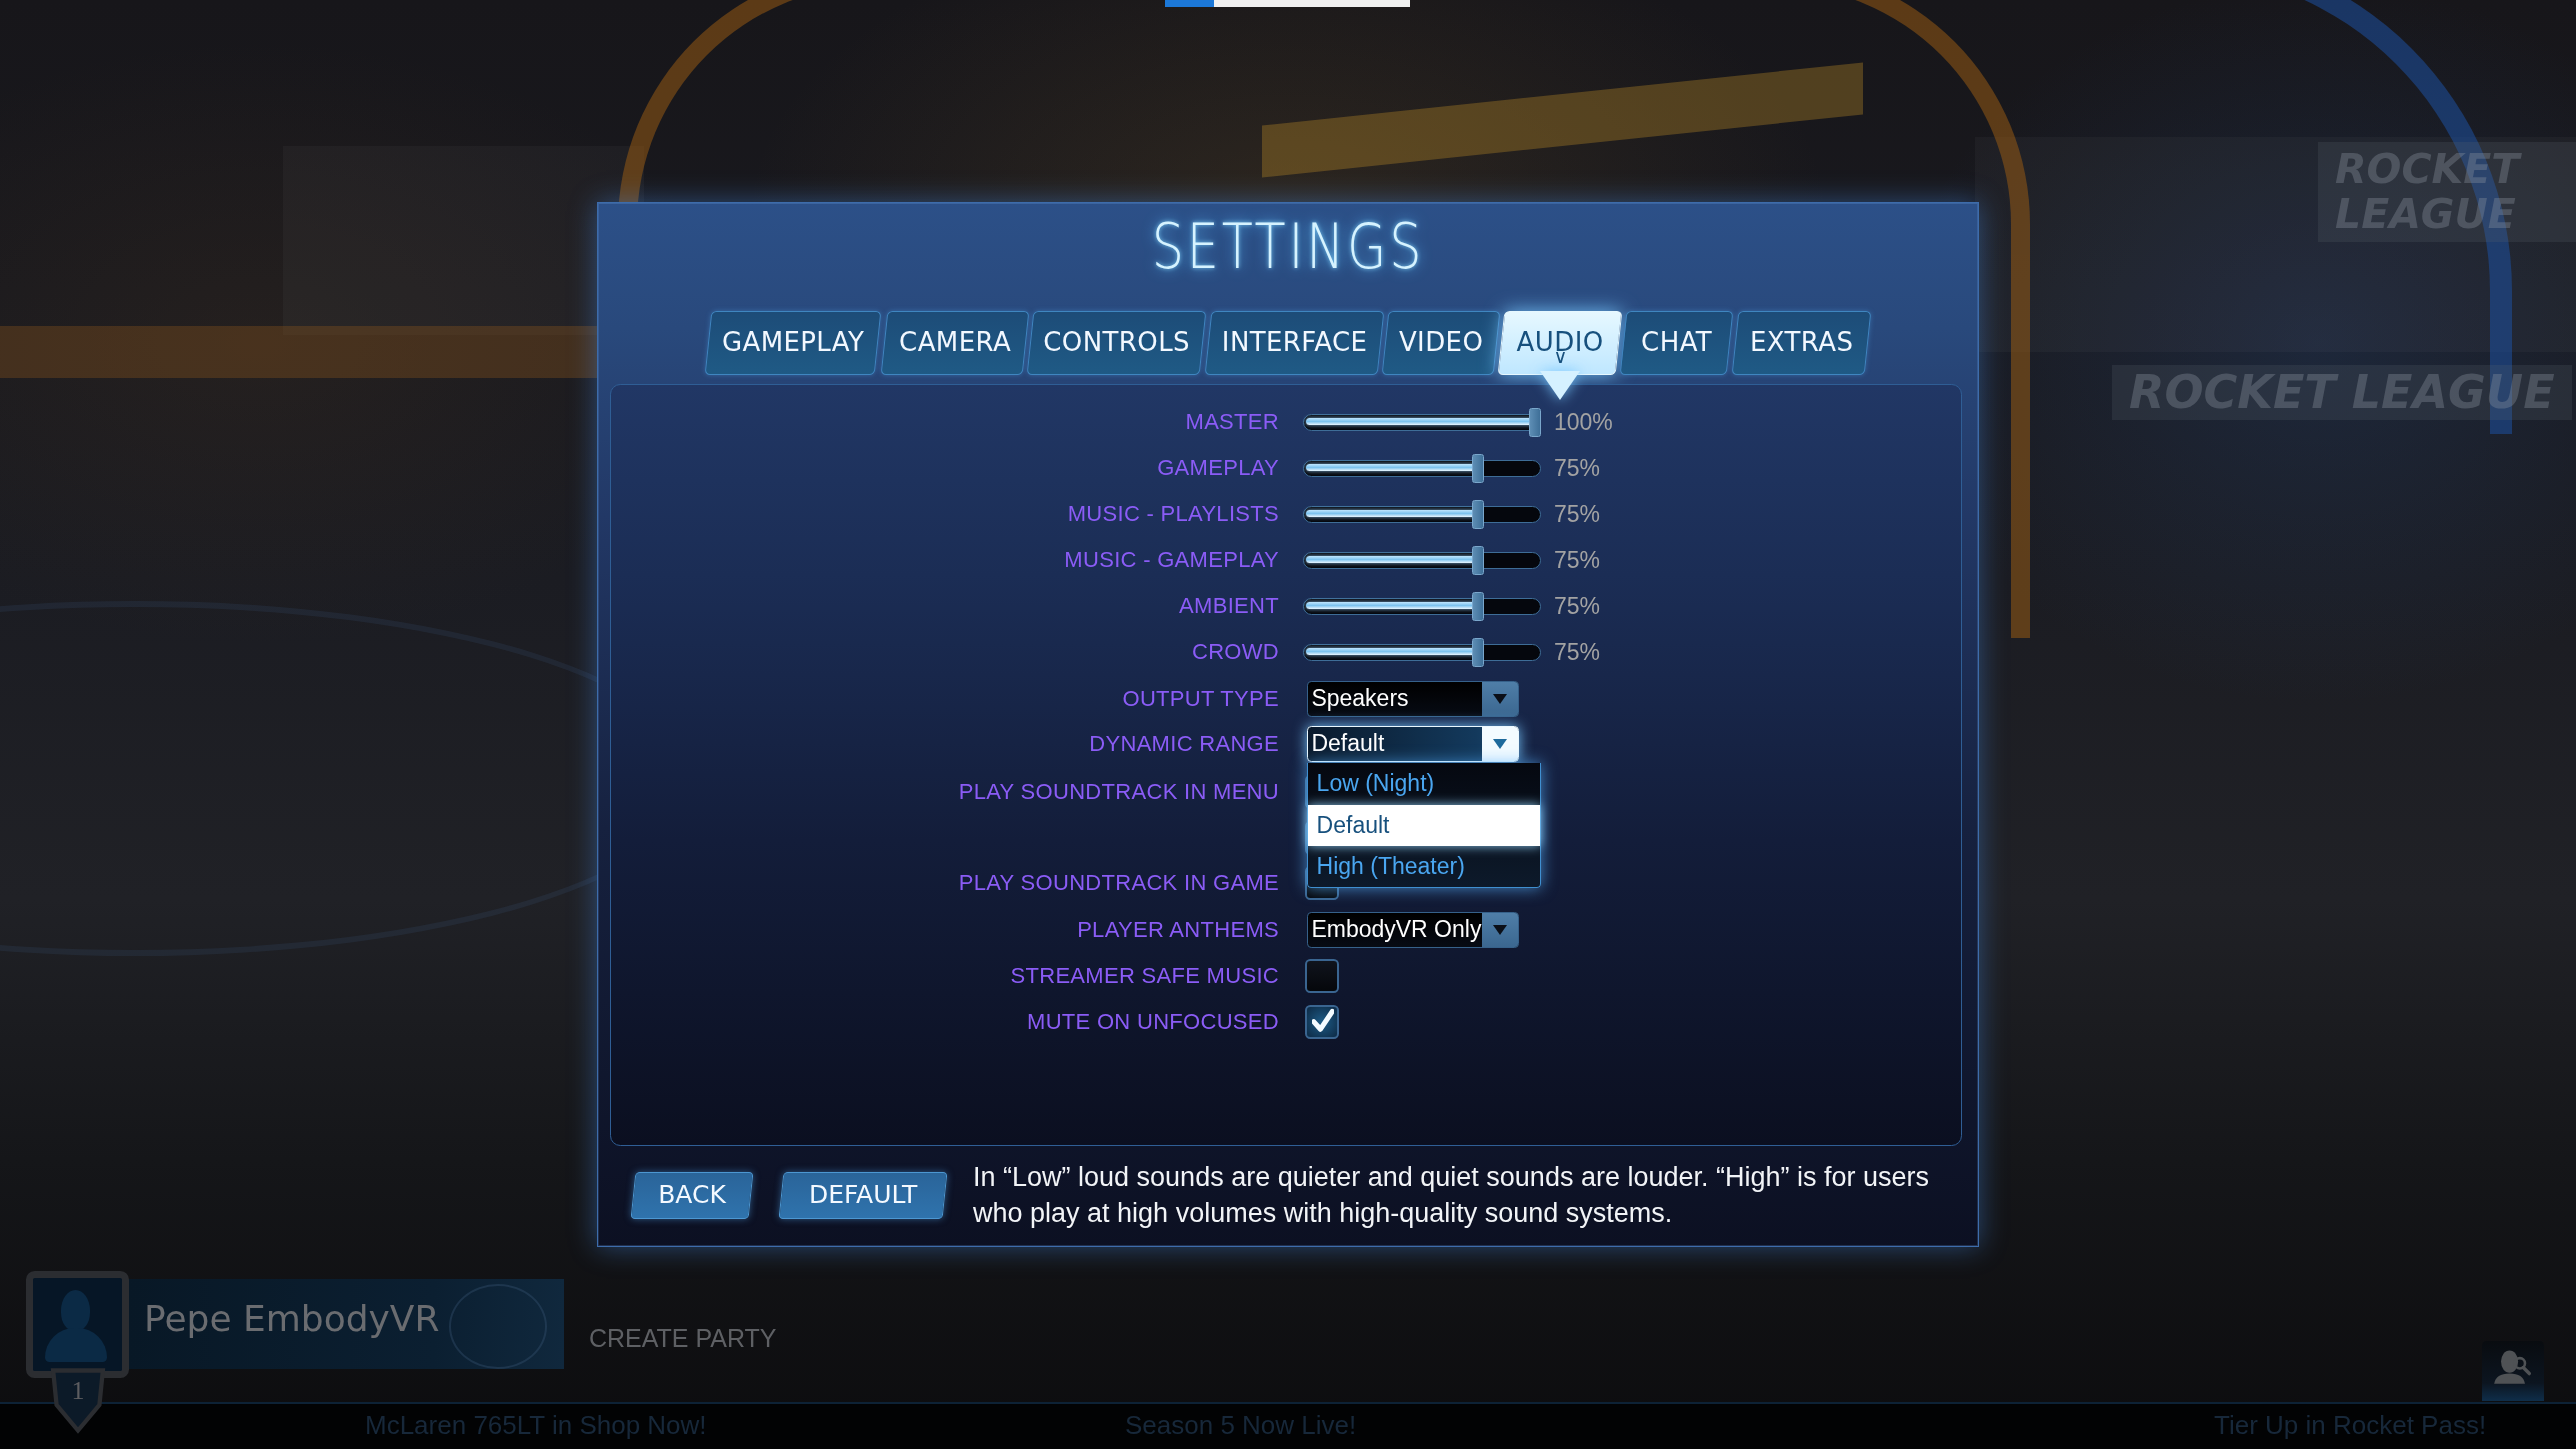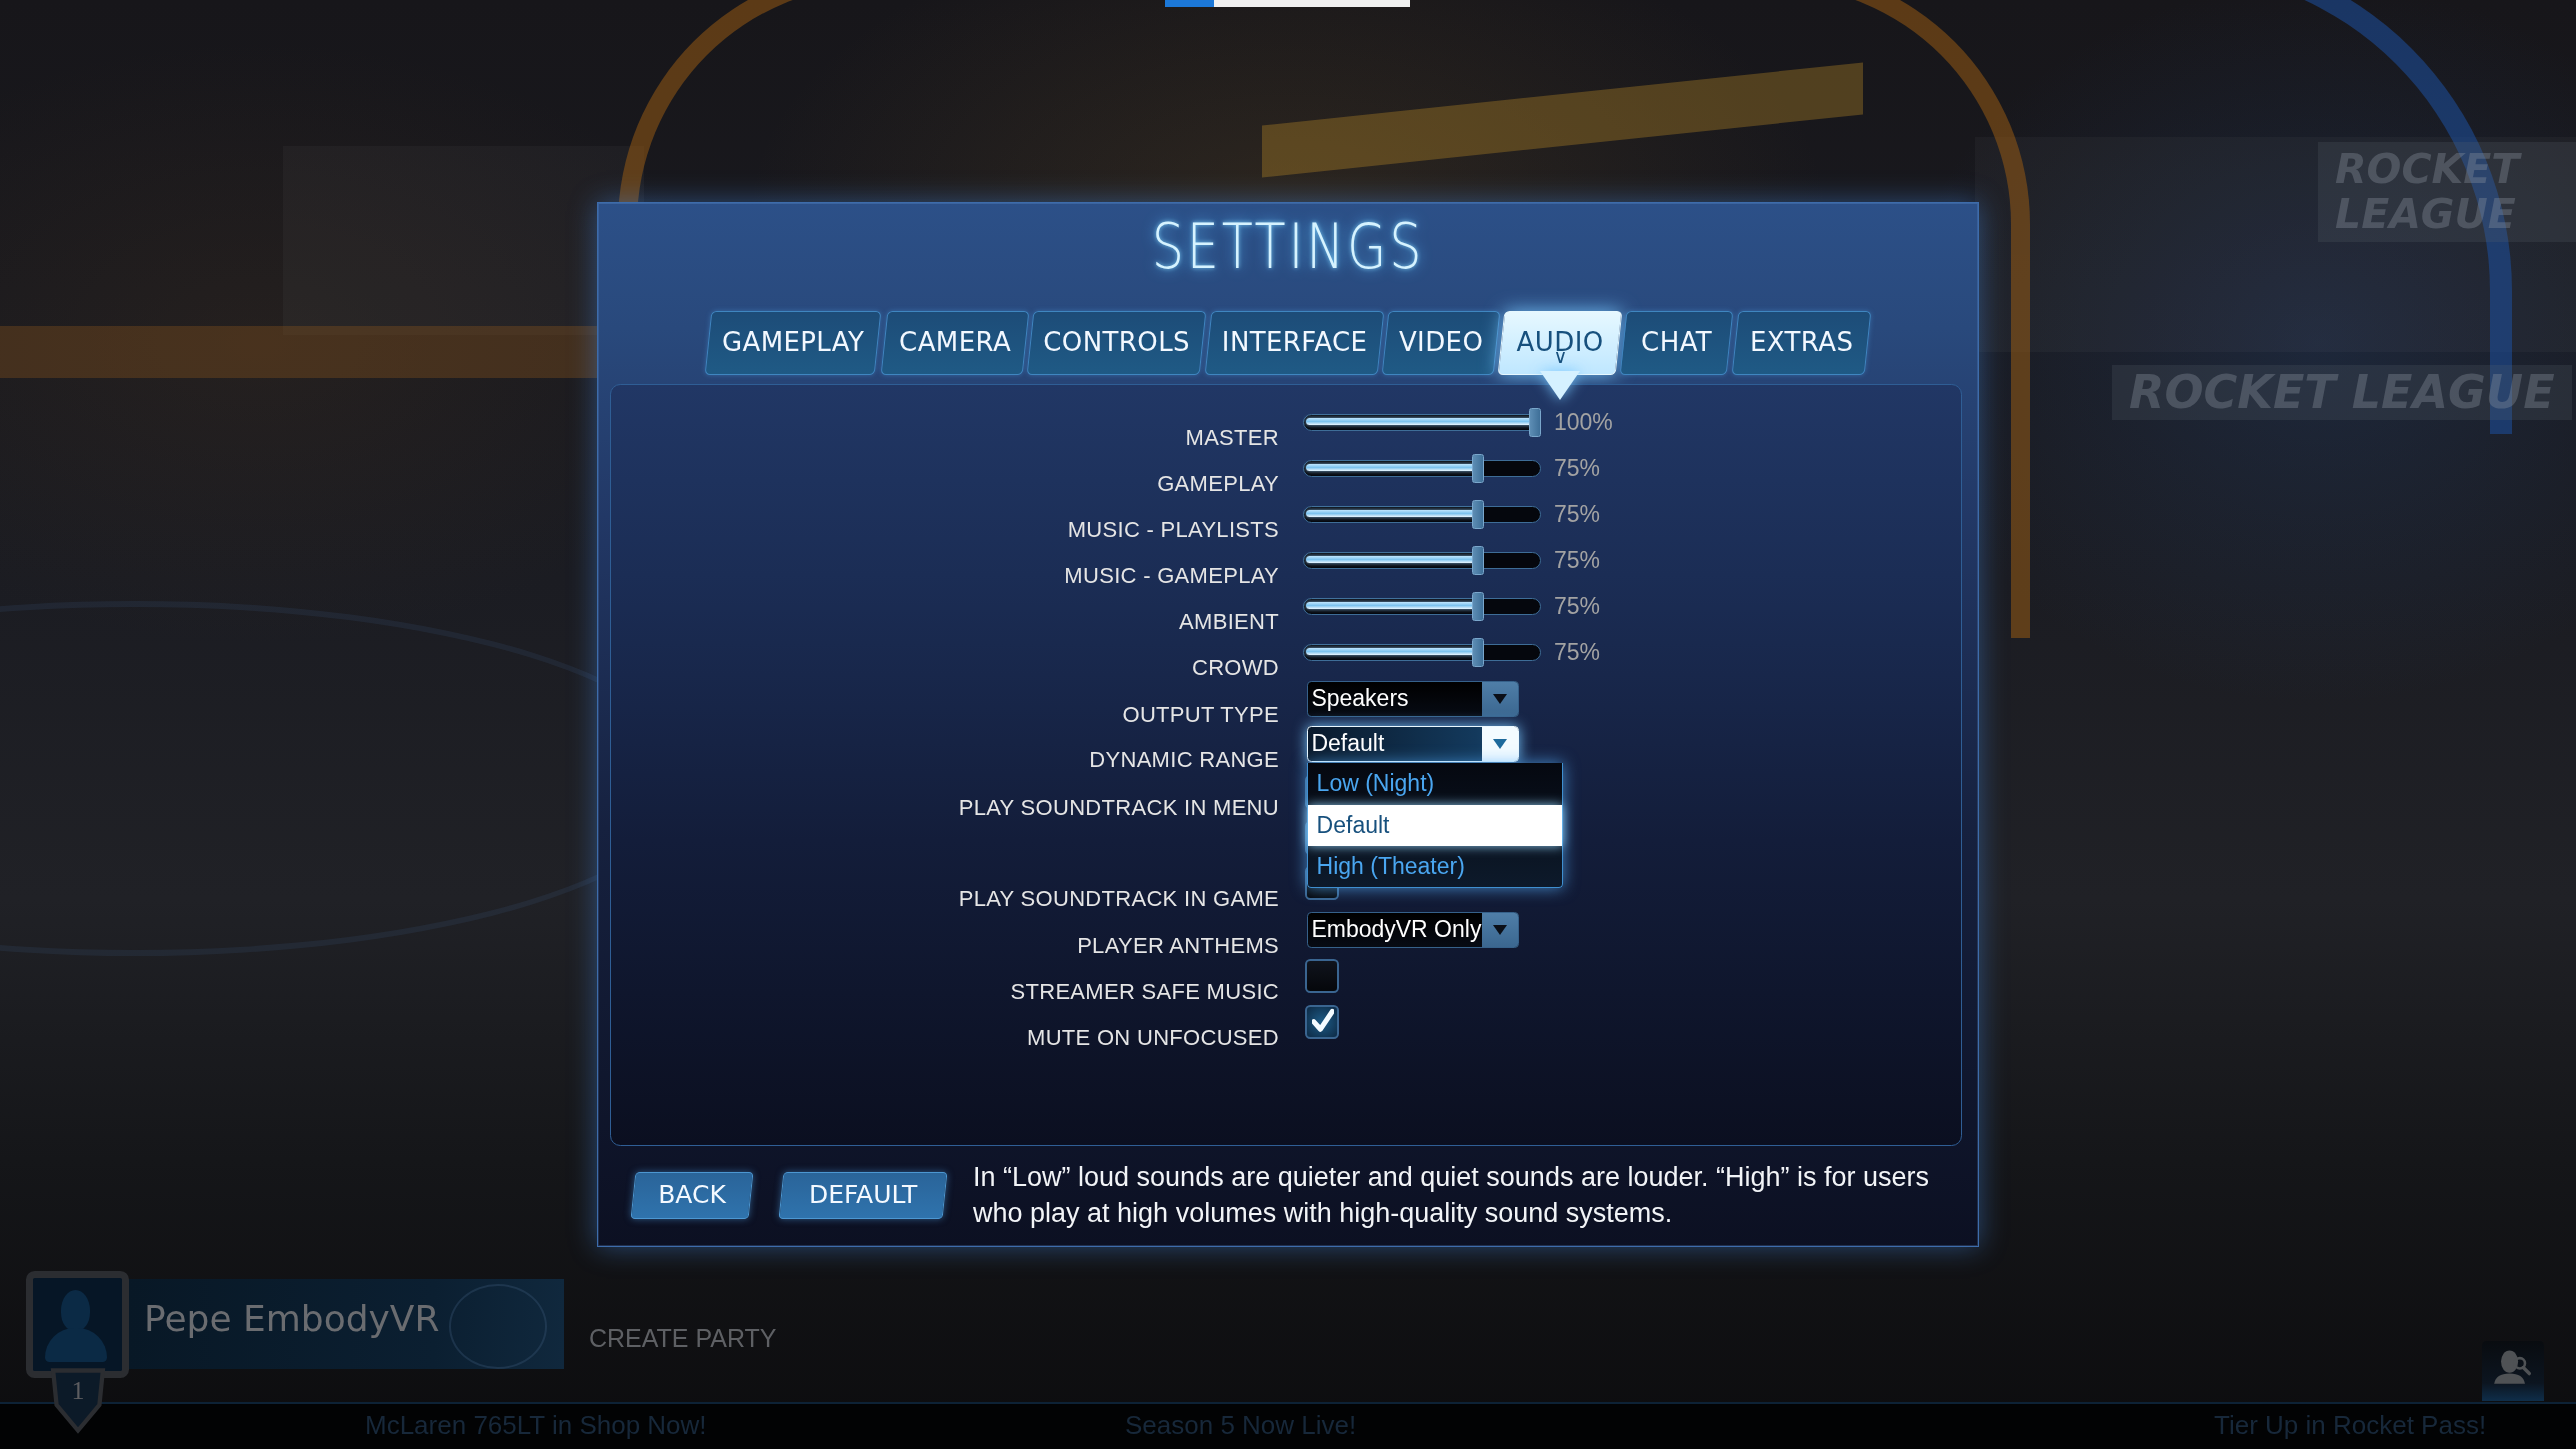--- a/index.html
+++ b/index.html
@@ -68,22 +68,22 @@
 
   .content-box {
     position:absolute; left:610px; top:384px; width:1352px; height:762px;
     border:1.7px solid #2f5e95; border-radius:10.3px; box-sizing:border-box;
     background:linear-gradient(180deg, #213765 0%, #1b2d55 25%, #131d3a 60%, #0b0f20 100%);
   }
 
   
   .row { position:absolute; left:0; width:2576px; height:46px; }
   .row-label {
-    position:absolute; right:1297px; top:16px; line-height:46px;
-    color:#e5e5e5; font-size:22px; letter-spacing:0.3px; white-space:nowrap;
+    position:absolute; right:1297px; top:0; line-height:46px;
+    color:#8b5cf6; font-size:22px; letter-spacing:0.3px; white-space:nowrap;
   }
   .slider { position:absolute; left:1303px; top:14.6px; width:238px; height:17px; cursor:pointer; }
   .slider .track {
     position:absolute; inset:0; border-radius:8.6px; background:#05070d;
     border:1.7px solid #3e6d97; box-sizing:border-box;
   }
   .slider .fill {
     position:absolute; left:2.6px; top:4.3px; height:6.9px; border-radius:4.3px;
     background:linear-gradient(180deg, #bfe6ff 0%, #7dc3ef 50%, #e9f6ff 100%);
     box-shadow:0 0 4.3px rgba(150,210,255,0.8);
@@ -107,21 +107,21 @@
   .select .arrow { position:absolute; left:11px; top:12px; width:0; height:0;
     border-left:7.7px solid transparent; border-right:7.7px solid transparent; border-top:10.3px solid #0b0f18; }
   .select.open {
     border-color:#eaf8ff; box-shadow:0 0 13.7px rgba(120,200,255,0.95);
     background:linear-gradient(90deg, #0a1a2c 0%, #13395c 80%, #1b4a72 100%);
   }
   .select.open .arrow-btn { background:#f3fbff; }
   .select.open .arrow { border-top-color:#1e6a9c; }
 
   .dropdown-list {
-    position:absolute; left:1307px; top:763px; width:256px; height:125px; box-sizing:border-box;
+    position:absolute; left:1307px; top:763px; width:234px; height:125px; box-sizing:border-box;
     border:1.7px solid #3f8fd0; border-top:none; border-radius:0 0 4.3px 4.3px;
     background:linear-gradient(180deg, #050810 0%, #0d1a2b 100%);
     box-shadow:0 0 15.5px rgba(90,180,255,0.7); z-index:5;
   }
   .dd-opt { position:absolute; left:0; width:100%; height:41px; line-height:41px; padding-left:8.6px; box-sizing:border-box;
     color:#4aa6f0; font-size:23px; cursor:pointer; }
   .dd-opt.selected { background:#fff; color:#17507d; box-shadow:0 0 10.3px rgba(150,215,255,0.9); }
 
   .checkbox {
     position:absolute; left:1305px; top:6px; width:34px; height:34px; box-sizing:border-box;

